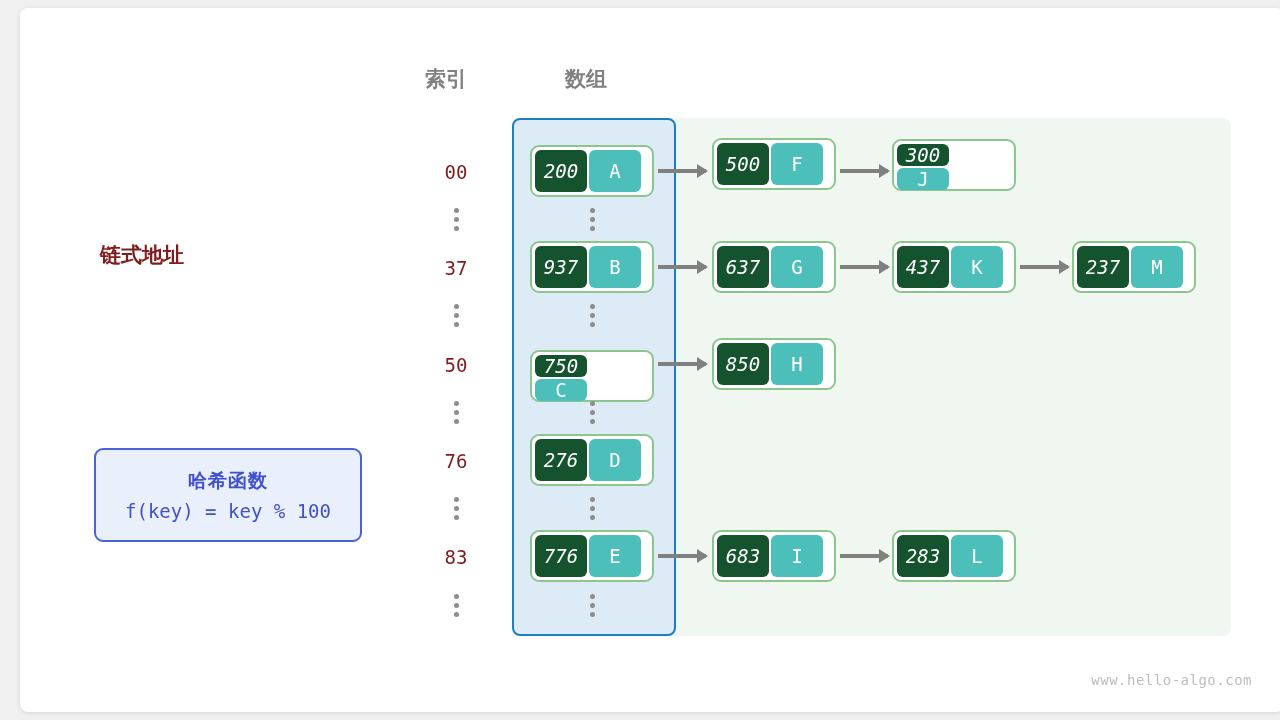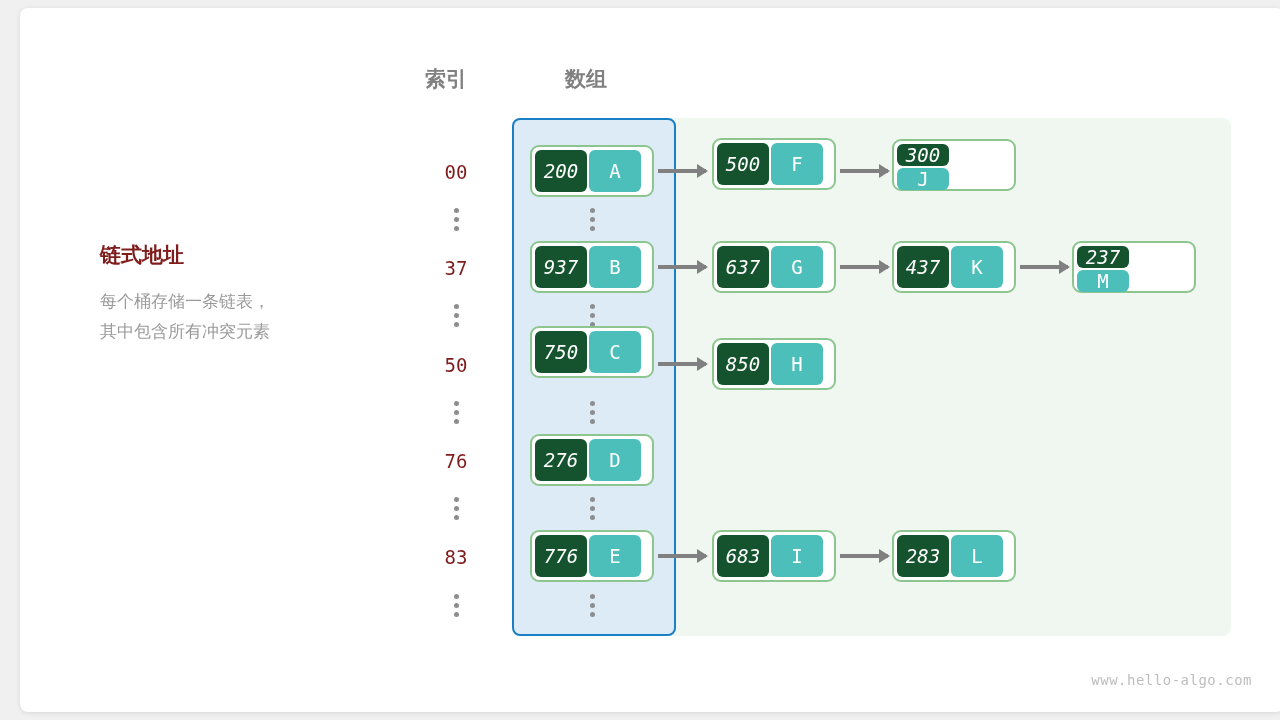--- a/index.html
+++ b/index.html
@@ -126,23 +126,25 @@
 
 <div class="card">
 
   <div id="list-region"></div>
   <div id="array-region"></div>
 
   <div class="hdr" id="hdr-index">索引</div>
   <div class="hdr" id="hdr-array">数组</div>
 
   <div id="caption-title">链式地址</div>
-  <div id="caption-desc">每个桶存储一条链表，
-其中包含所有冲突元素</div>
-
+
+  <div id="hash-box">
+    <div id="hash-title">哈希函数</div>
+    <div id="hash-formula">f(key) = key % 100</div>
+  </div>
 
   <div id="rows-layer">
       <div class="idx" style="left: 401px; top: 153px;">00</div>
       <div class="node" style="left: 510px; top: 137px; width: 124px;">
         <div class="key">200</div>
         <div class="val">A</div>
       </div>
       <div class="arrow" style="left: 638px; top: 161px; width: 48px;"></div>
       <div class="node" style="left: 692px; top: 130px; width: 124px;">
         <div class="key">500</div>
@@ -172,36 +174,36 @@
       <div class="node" style="left: 692px; top: 233px; width: 124px;">
         <div class="key">637</div>
         <div class="val">G</div>
       </div>
       <div class="arrow" style="left: 820px; top: 257px; width: 48px;"></div>
       <div class="node" style="left: 872px; top: 233px; width: 124px;">
         <div class="key">437</div>
         <div class="val">K</div>
       </div>
       <div class="arrow" style="left: 1000px; top: 257px; width: 48px;"></div>
-      <div class="node" style="left: 1052px; top: 233px; width: 124px; flex-direction: column;">
+      <div class="node" style="left: 1052px; top: 233px; width: 124px;">
         <div class="key">237</div>
         <div class="val">M</div>
       </div>
       <div class="dots-col" style="left: 401px; top: 296px;">
         <i></i>
         <i></i>
         <i></i>
       </div>
       <div class="dots-col" style="left: 537px; top: 296px;">
         <i></i>
         <i></i>
         <i></i>
       </div>
       <div class="idx" style="left: 401px; top: 346px;">50</div>
-      <div class="node" style="left: 510px; top: 318px; width: 124px;">
+      <div class="node" style="left: 510px; top: 342px; width: 124px; flex-direction: column;">
         <div class="key">750</div>
         <div class="val">C</div>
       </div>
       <div class="arrow" style="left: 638px; top: 354px; width: 48px;"></div>
       <div class="node" style="left: 692px; top: 330px; width: 124px;">
         <div class="key">850</div>
         <div class="val">H</div>
       </div>
       <div class="dots-col" style="left: 401px; top: 393px;">
         <i></i>

